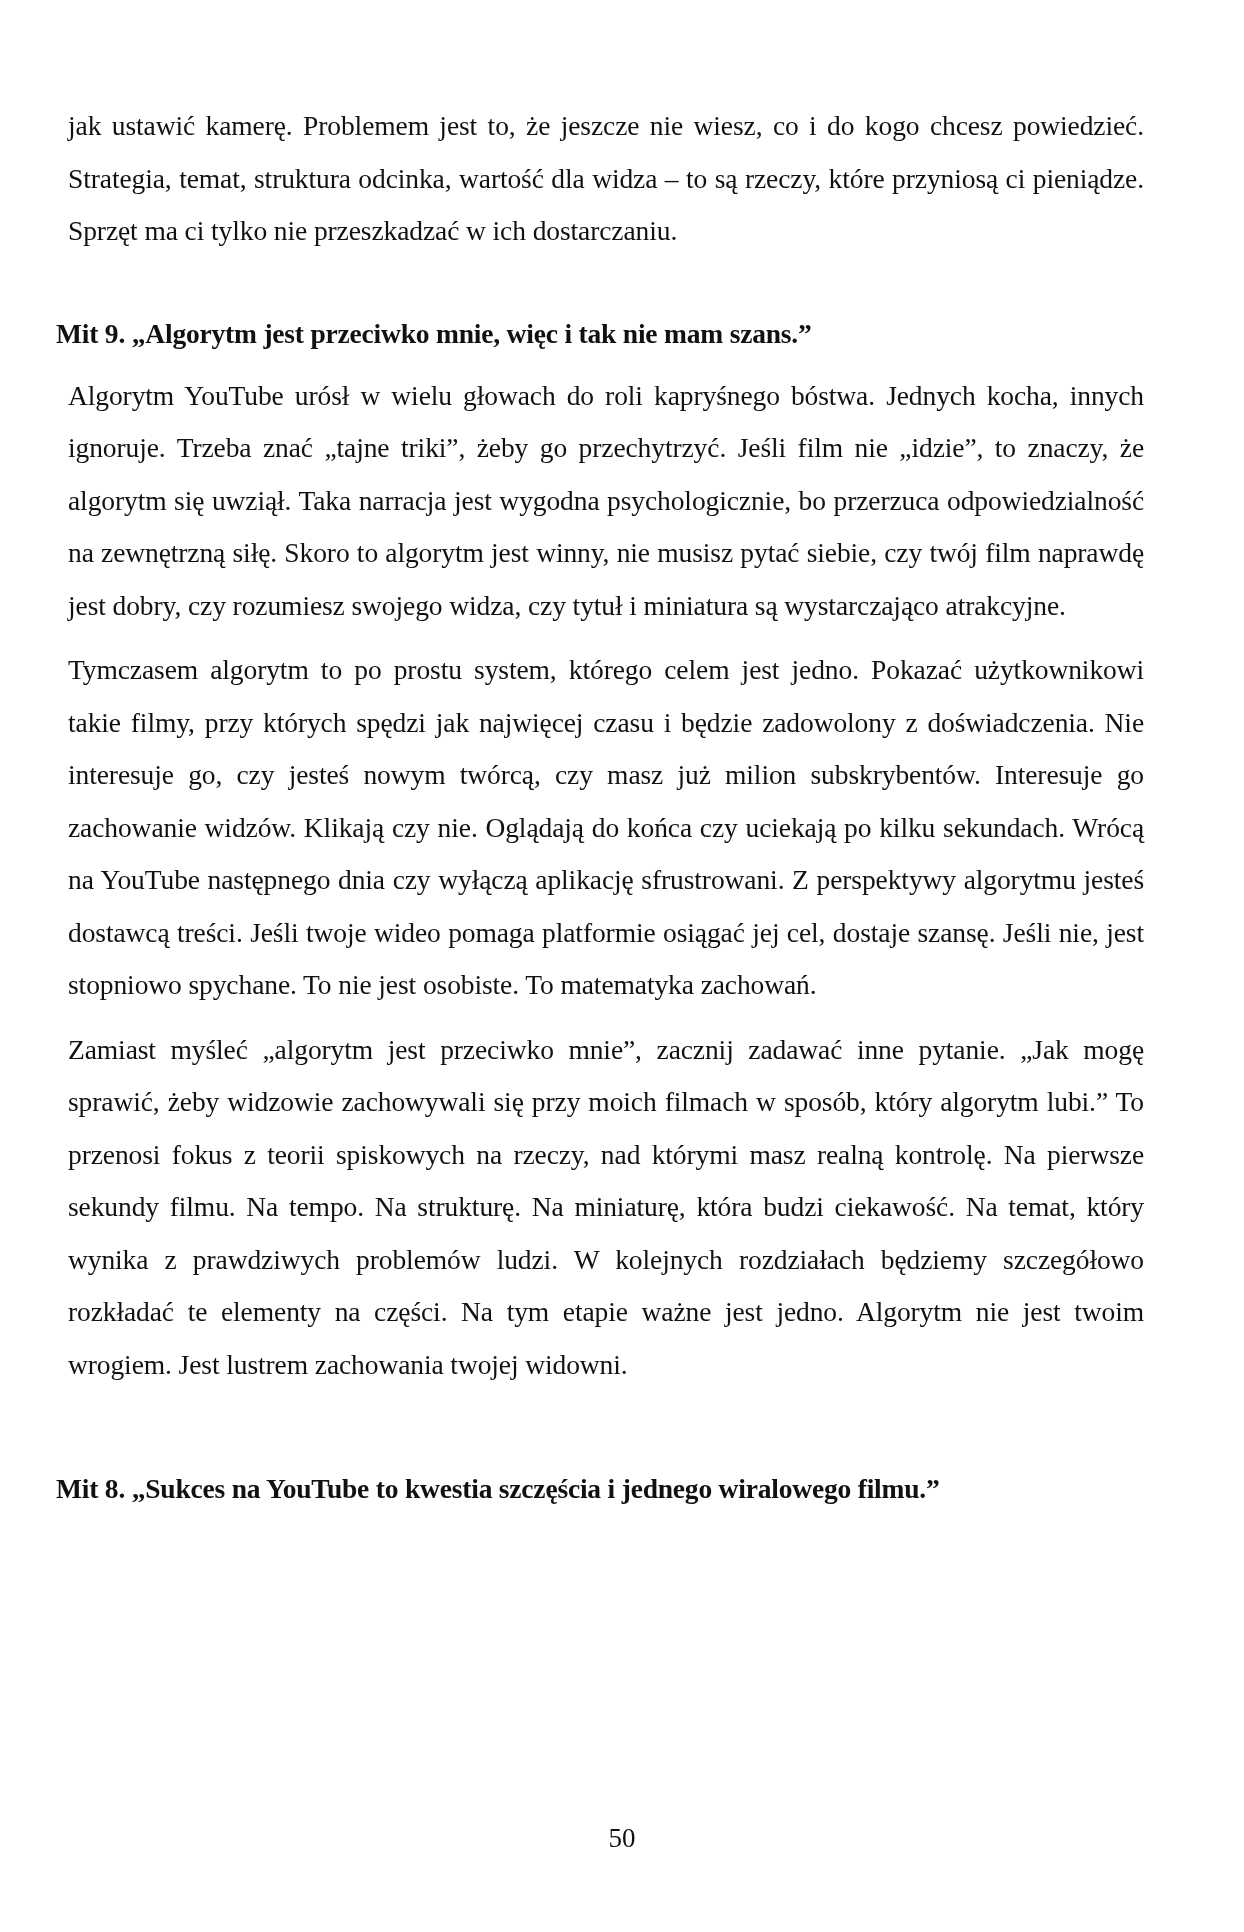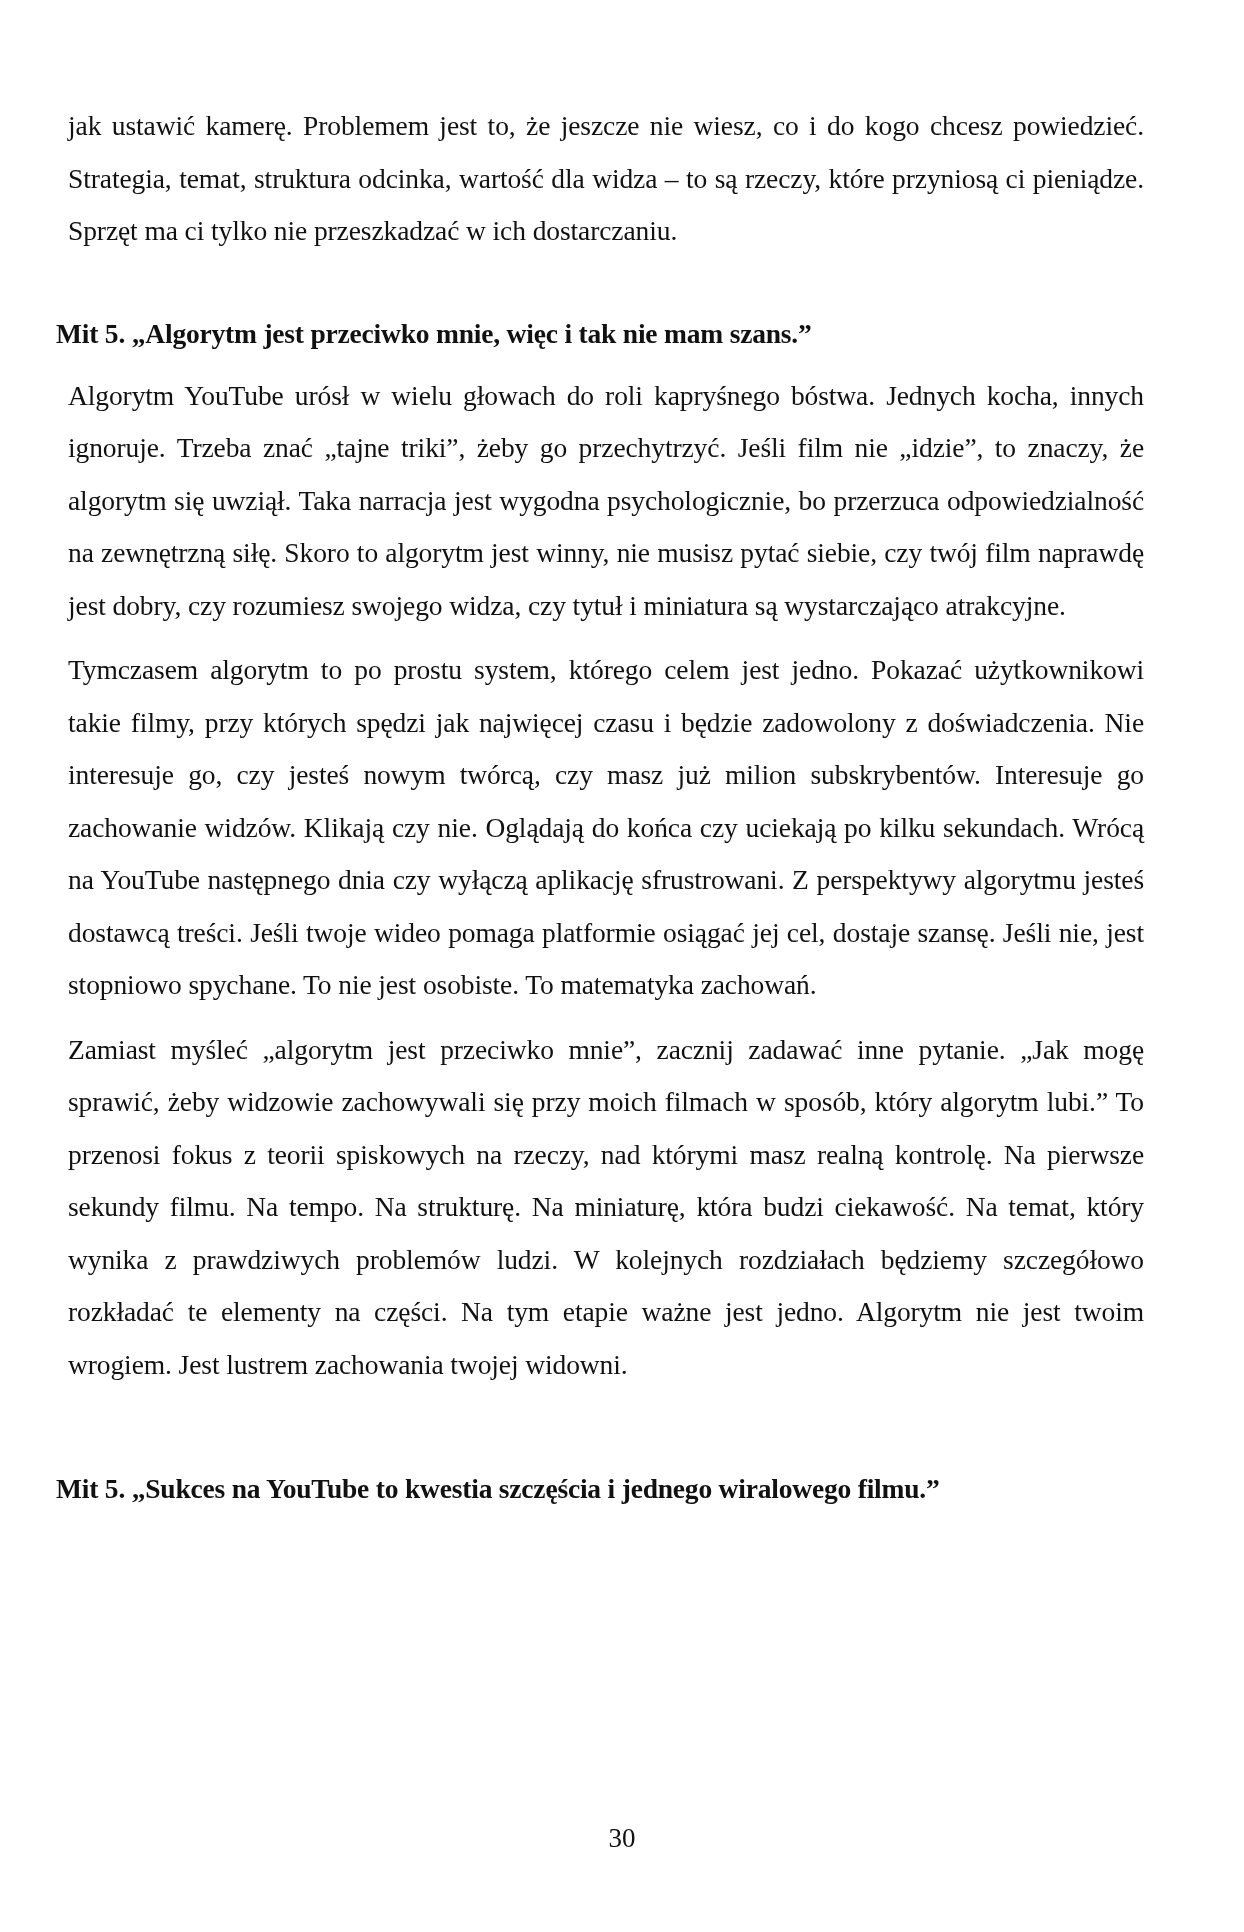--- a/index.html
+++ b/index.html
@@ -49,22 +49,22 @@
     font-size: 27px;
     line-height: 32px;
   }
 </style>
 </head>
 <body>
 
 <div class="page">
   <p class="body">jak ustawić kamerę. Problemem jest to, że jeszcze nie wiesz, co i do kogo chcesz powiedzieć. Strategia, temat, struktura odcinka, wartość dla widza – to są rzeczy, które przyniosą ci pieniądze. Sprzęt ma ci tylko nie przeszkadzać w ich dostarczaniu.</p>
 
-  <h2 class="heading h3">Mit 5. „Algorytm jest przeciwko mnie, więc i tak nie mam szans.”</h2>
+  <h2 class="heading h3">Mit 9. „Algorytm jest przeciwko mnie, więc i tak nie mam szans.”</h2>
 
   <p class="body after-heading">Algorytm YouTube urósł w wielu głowach do roli kapryśnego bóstwa. Jednych kocha, innych ignoruje. Trzeba znać „tajne triki”, żeby go przechytrzyć. Jeśli film nie „idzie”, to znaczy, że algorytm się uwziął. Taka narracja jest wygodna psychologicznie, bo przerzuca odpowiedzialność na zewnętrzną siłę. Skoro to algorytm jest winny, nie musisz pytać siebie, czy twój film naprawdę jest dobry, czy rozumiesz swojego widza, czy tytuł i miniatura są wystarczająco atrakcyjne.</p>
   <p class="body gap-para">Tymczasem algorytm to po prostu system, którego celem jest jedno. Pokazać użytkownikowi takie filmy, przy których spędzi jak najwięcej czasu i będzie zadowolony z doświadczenia. Nie interesuje go, czy jesteś nowym twórcą, czy masz już milion subskrybentów. Interesuje go zachowanie widzów. Klikają czy nie. Oglądają do końca czy uciekają po kilku sekundach. Wrócą na YouTube następnego dnia czy wyłączą aplikację sfrustrowani. Z perspektywy algorytmu jesteś dostawcą treści. Jeśli twoje wideo pomaga platformie osiągać jej cel, dostaje szansę. Jeśli nie, jest stopniowo spychane. To nie jest osobiste. To matematyka zachowań.</p>
   <p class="body gap-para">Zamiast myśleć „algorytm jest przeciwko mnie”, zacznij zadawać inne pytanie. „Jak mogę sprawić, żeby widzowie zachowywali się przy moich filmach w sposób, który algorytm lubi.” To przenosi fokus z teorii spiskowych na rzeczy, nad którymi masz realną kontrolę. Na pierwsze sekundy filmu. Na tempo. Na strukturę. Na miniaturę, która budzi ciekawość. Na temat, który wynika z prawdziwych problemów ludzi. W kolejnych rozdziałach będziemy szczegółowo rozkładać te elementy na części. Na tym etapie ważne jest jedno. Algorytm nie jest twoim wrogiem. Jest lustrem zachowania twojej widowni.</p>
 
-  <h2 class="heading h4">Mit 5. „Sukces na YouTube to kwestia szczęścia i jednego wiralowego filmu.”</h2>
+  <h2 class="heading h4">Mit 8. „Sukces na YouTube to kwestia szczęścia i jednego wiralowego filmu.”</h2>
 </div>
 
-<div class="page-number">30</div>
+<div class="page-number">50</div>
 
 </body></html>

